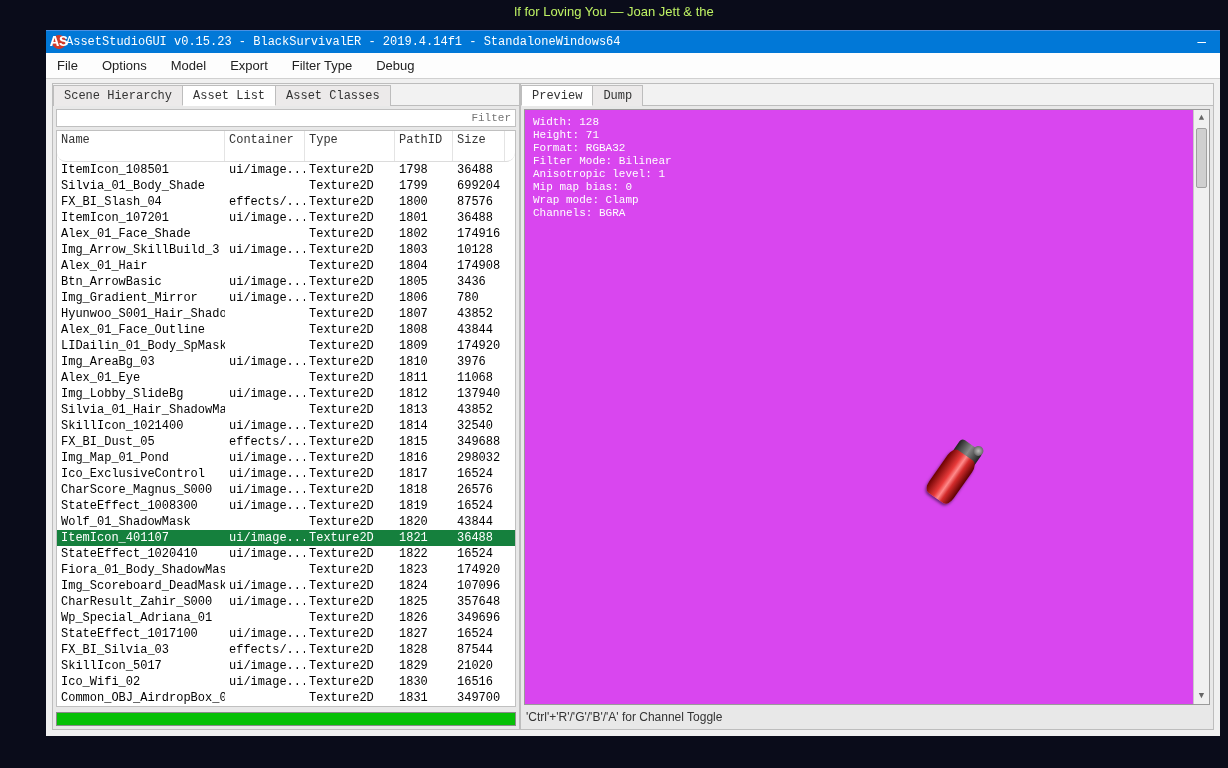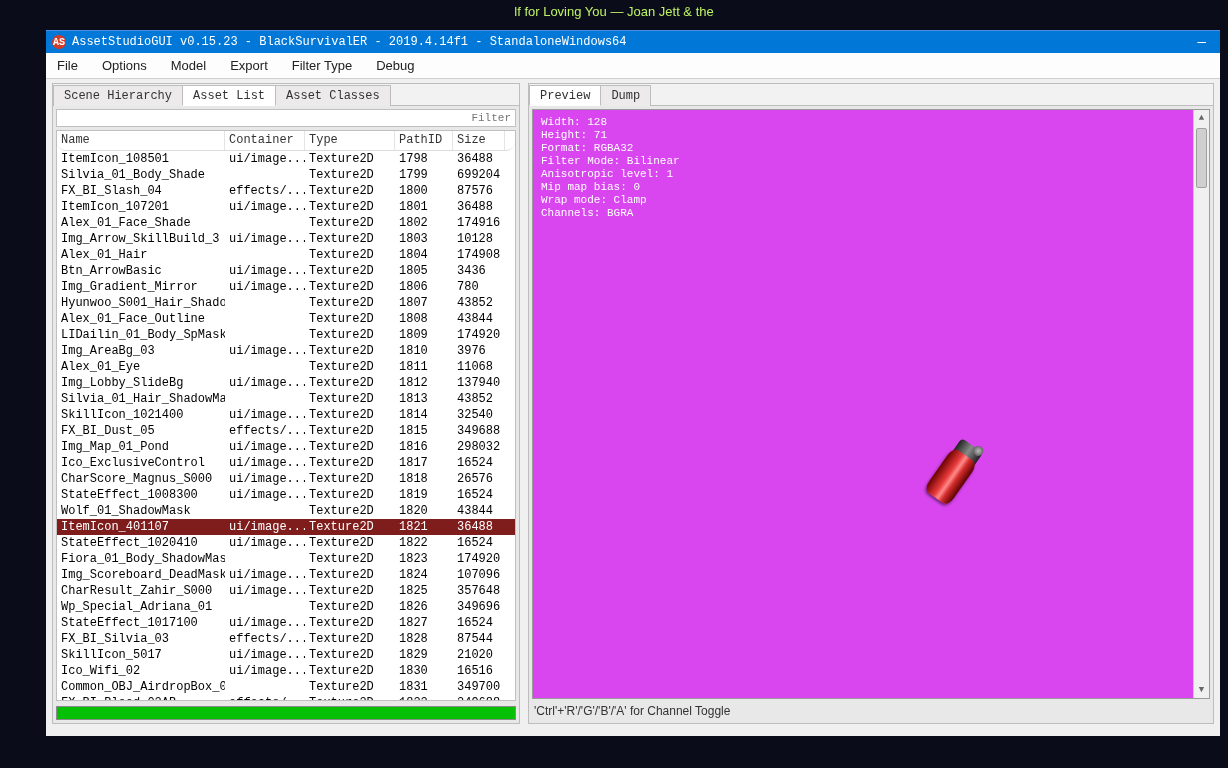--- a/index.html
+++ b/index.html
@@ -39,24 +39,23 @@
     align-items: center;
     padding: 0 6px;
     color: #fff;
     font-size: 12px;
     font-family: "Courier New", monospace;
   }
   .titlebar .app-icon {
     width: 14px; height: 14px;
     background:#d13b2a;
     color:#fff;
-    font-size:10px;
+    font-size:15px;
     font-weight:bold;
     display:flex;align-items:center;justify-content:center;
-    margin-right:6px;
     border-radius:7px;
   }
   .titlebar .spacer { flex:1; }
   .titlebar .min-btn { color:#fff; font-size:14px; padding:0 8px; }
   .menubar {
     height: 26px;
     background:#fdfdfd;
     border-bottom:1px solid #d0d0d0;
     display:flex;
     align-items:center;
@@ -64,22 +63,21 @@
     gap: 4px;
   }
   .menubar .menu-item {
     padding:4px 10px;
     font-size:13px;
     color:#222;
   }
   .content-row {
     flex:1;
     display:flex;
-    gap:8px;
-    padding:4px 6px 12px 6px;
+    padding:4px 6px 6px 6px;
     background:#f0f0f0;
     min-height:0;
   }
   .left-panel {
     width: 468px;
     display:flex;
     flex-direction:column;
     background:#e8e8e8;
     border:1px solid #bdbdbd;
   }
@@ -128,21 +126,21 @@
   .table-wrap {
     flex:1;
     overflow:hidden;
     background:#fff;
     margin:0 3px 3px 3px;
     border:1px solid #c0c0c0;
     position:relative;
   }
   .thead {
     display:flex;
-    height:20px;
+    height:31px;
     background:#fff;
     border-bottom:1px solid #dcdcdc;
     font-family:"Courier New", monospace;
     font-size:12px;
     border-radius:9px;
   }
   .th {
     padding:2px 4px;
     border-right:1px solid #e4e4e4;
     color:#333;
@@ -158,21 +156,21 @@
     font-family:"Courier New", monospace;
     font-size:12px;
   }
   .tr {
     display:flex;
     height:16px;
     line-height:16px;
     white-space:nowrap;
   }
   .tr.selected {
-    background:#7f1d1d;
+    background:#15803d;
     color:#fff;
   }
   .td {
     padding:0 4px;
     overflow:hidden;
     text-overflow: clip;
   }
   .progress {
     height:14px;
     margin:2px 3px 3px 3px;

